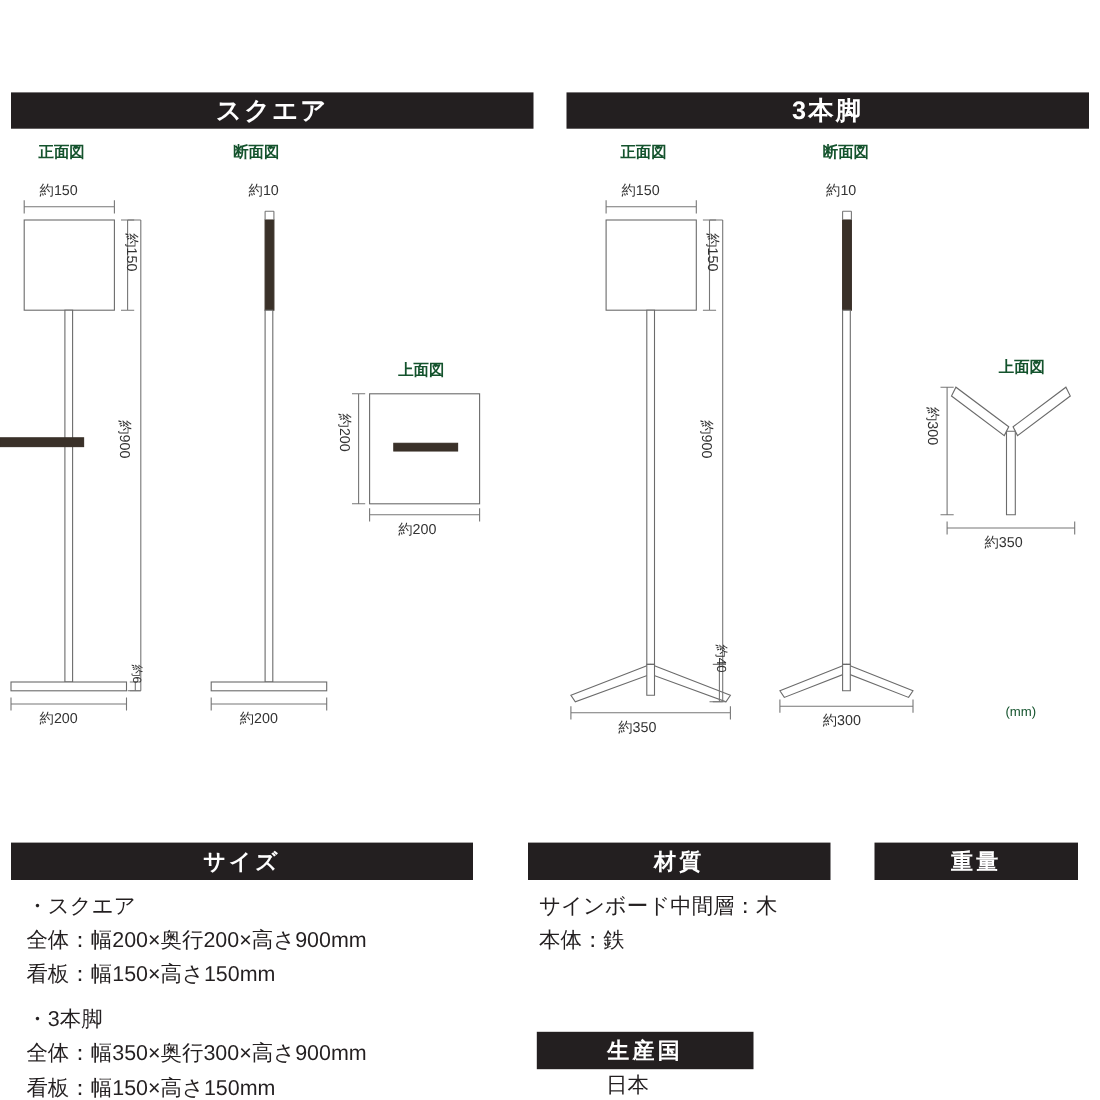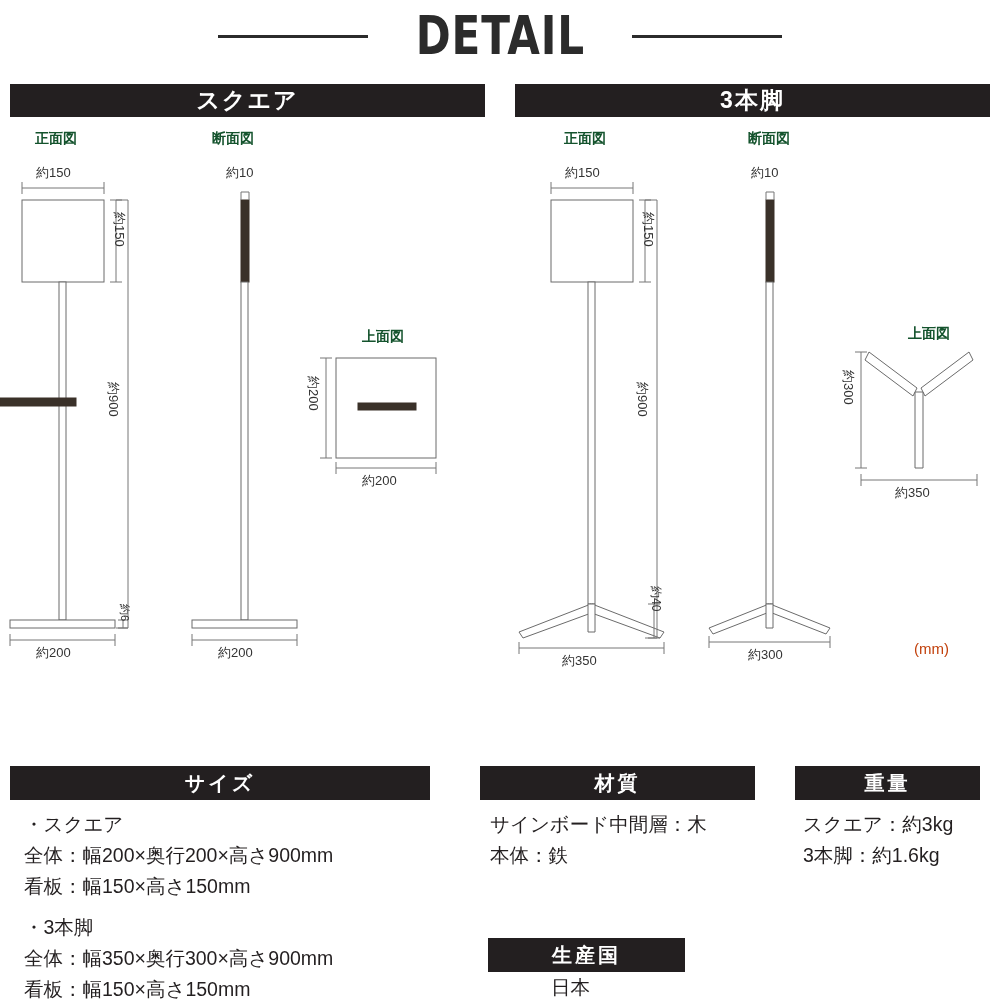--- a/index.html
+++ b/index.html
@@ -42,21 +42,21 @@
     white-space:nowrap;
   }
   .dim{
     position:absolute;font-size:13px;color:#333;white-space:nowrap;
     font-family:"Liberation Sans",sans-serif;
   }
   .dim.vert{
     transform:rotate(90deg);transform-origin:left top;
   }
   .unit-label{
-    position:absolute;font-size:15px;color:#c2410c;
+    position:absolute;font-size:12px;color:#14532d;
   }
   svg.draw{position:absolute;left:0;top:0;width:1000px;height:560px;overflow:visible;}
 
   
   .spec{position:absolute;margin-top:44px;}
   .spec-head{
     background:#231f20;color:#fff;text-align:center;
     font-size:20px;font-weight:bold;letter-spacing:3px;
     display:flex;align-items:center;justify-content:center;
   }
@@ -81,25 +81,20 @@
 
   #spec-country{left:488px;top:894px;width:165px;}
   #spec-country .spec-head{width:197px;height:34px;}
   #spec-country .spec-body{padding-top:0;}
 </style>
 </head>
 <body>
 
 <div class="page">
 
-  <div class="title-row">
-    <div class="title-rule"></div>
-    <div class="title-text">DETAIL</div>
-    <div class="title-rule"></div>
-  </div>
 
   <div class="bar" id="bar-square">スクエア</div>
   <div class="bar" id="bar-tripod">3本脚</div>
 
   <div class="diagram-area">
 
     <svg class="draw" viewBox="0 0 1000 560">
       <g stroke="#555" fill="none" stroke-width="1" stroke-linecap="butt">
 
         <rect x="22" y="80" width="82" height="82" fill="#ffffff" stroke="#6b6b6b"></rect>
@@ -223,24 +218,20 @@
   <div class="spec" id="spec-material">
     <div class="spec-head">材質</div>
     <div class="spec-body">
       <div class="spec-line">サインボード中間層：木</div>
       <div class="spec-line">本体：鉄</div>
     </div>
   </div>
 
   <div class="spec" id="spec-weight">
     <div class="spec-head">重量</div>
-    <div class="spec-body">
-      <div class="spec-line">スクエア：約3kg</div>
-      <div class="spec-line">3本脚：約1.6kg</div>
-    </div>
   </div>
 
   <div class="spec" id="spec-country">
     <div class="spec-head">生産国</div>
     <div class="spec-body center">
       <div class="spec-line" style="text-align:center;">日本</div>
     </div>
   </div>
 
 </div>

